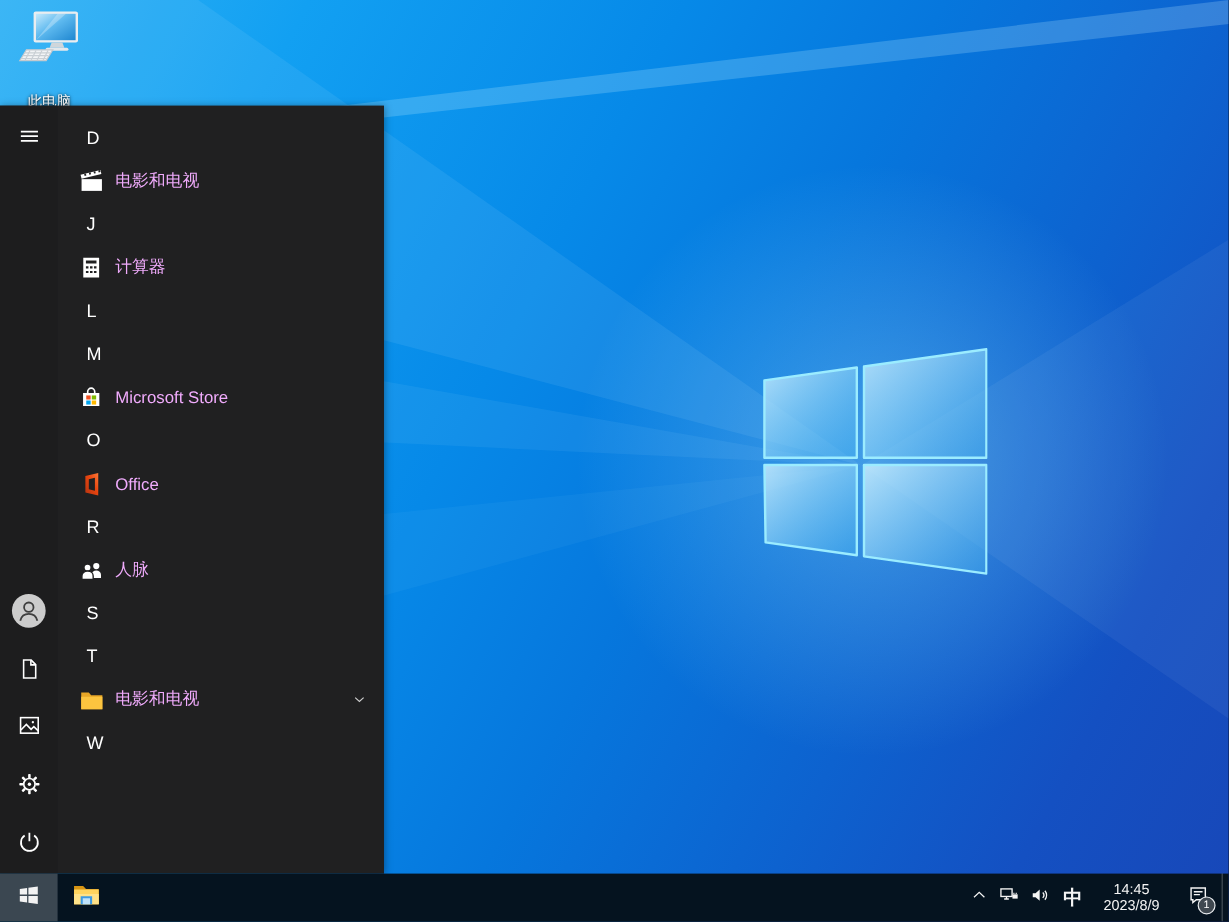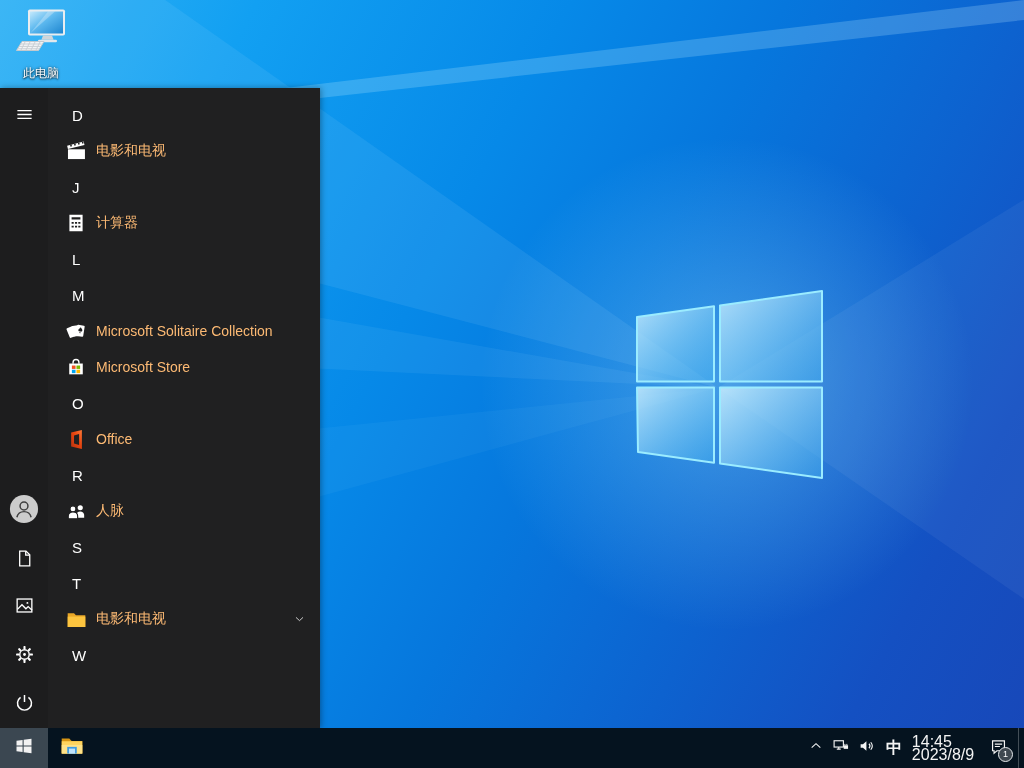--- a/index.html
+++ b/index.html
@@ -13,43 +13,43 @@
       linear-gradient(118deg,#2fb1f4 0%,#12a0f2 18%,#0689e8 40%,#0677dd 55%,#0d62cf 72%,#1450c2 86%,#1847b8 100%);}
   .ray{position:absolute;inset:0;pointer-events:none;}
   .ray.a{background:rgba(175,230,255,.10);clip-path:polygon(0% -2%,14% -2%,70.1% 50.5%,0% 26%);}
   .ray.b{background:rgba(175,230,255,.08);clip-path:polygon(0% 34%,0% 46%,70.1% 50.5%);}
   .ray.c{background:rgba(160,220,255,.06);clip-path:polygon(0% 60%,0% 76%,70.1% 50.5%);}
   .ray.d{background:rgba(200,242,255,.22);clip-path:polygon(24.5% 12%,100% 0%,100% 2.6%,25.5% 13.6%);}
   .ray.e{background:rgba(255,255,255,.05);clip-path:polygon(70.1% 50.5%,100% 26%,100% 78%);}
   #winlogo{position:absolute;left:633px;top:288px;}
   
   .desk-icon{position:absolute;left:10px;top:8px;width:62px;text-align:center;cursor:default;}
-  .desk-icon .lbl{display:block;margin-top:7px;font-size:12px;color:#fff;
+  .desk-icon .lbl{display:block;margin-top:17px;font-size:12px;color:#fff;
       text-shadow:0 1px 2px rgba(0,0,0,.85),0 0 3px rgba(0,0,0,.6);}
   
   #startmenu{position:absolute;left:0;top:88px;width:320px;height:640px;background:#202021;
       overflow:hidden;color:#fff;z-index:5;box-shadow:1px 0 6px rgba(0,0,0,.35);}
   #rail{position:absolute;left:0;top:0;width:48px;height:100%;background:#1d1d1e;}
   .rail-btn{position:absolute;left:0;width:48px;height:48px;display:flex;align-items:center;justify-content:center;color:#fff;cursor:pointer;}
   #applist{position:absolute;left:48px;top:0;width:272px;padding-top:9px;}
   .row{height:36px;display:flex;align-items:center;position:relative;cursor:pointer;}
   .row .sec{padding-left:24px;font-size:15px;color:#fff;}
   .row .appicon{width:24px;height:24px;margin-left:16px;display:flex;align-items:center;justify-content:center;color:#fff;flex:0 0 24px;}
-  .row .applabel{margin-left:8px;font-size:14px;color:#fdba74;white-space:nowrap;}
+  .row .applabel{margin-left:8px;font-size:14px;color:#f0abfc;white-space:nowrap;}
   .row .chev{position:absolute;right:14px;top:50%;transform:translateY(-50%);display:flex;}
   
   #taskbar{position:absolute;left:0;bottom:0;width:1024px;height:40px;background:#05131f;z-index:10;
       display:flex;align-items:stretch;color:#f2f2f2;}
   .tb-btn{width:48px;display:flex;align-items:center;justify-content:center;cursor:pointer;}
   #startbtn{background:#3b4751;}
   #tray{position:absolute;right:0;top:0;height:40px;display:flex;align-items:center;}
   .tray-btn{height:40px;display:flex;align-items:center;justify-content:center;cursor:pointer;color:#f4f4f4;}
   .w24{width:24px}.w26{width:26px}.w28{width:28px}
   #ime{font-size:16px;font-weight:bold;}
-  #clock{width:66px;font-size:16px;line-height:13px;padding:0 2px;}
+  #clock{width:66px;text-align:center;font-size:12px;line-height:13px;padding:0 2px;}
   #actioncenter{width:40px;position:relative;}
   #badge{position:absolute;right:5px;bottom:6px;width:13px;height:13px;border-radius:50%;
      background:#3f4850;border:1px solid #e6e9ec;color:#fff;font-size:9px;line-height:13px;
      text-align:center;box-sizing:content-box;}
   #showdesk{width:5px;height:40px;border-left:1px solid rgba(255,255,255,.25);cursor:pointer;}
 </style>
 </head>
 <body>
 
 <div id="stage">
@@ -187,33 +187,20 @@
           <span class="applabel">计算器</span>
         </div>
         <div class="row section">
           <span class="sec">L</span>
         </div>
         <div class="row section">
           <span class="sec">M</span>
         </div>
         <div class="row app">
           <span class="appicon">
-            <svg viewBox="0 0 24 24" width="23" height="23">
-              <g fill="currentColor">
-                <rect x="3" y="7.2" width="7.4" height="10.8" rx="1" transform="rotate(-22 6.7 12.6)"></rect>
-                <rect x="7.6" y="5.8" width="7.4" height="11.2" rx="1" transform="rotate(-8 11.3 11.4)"></rect>
-                <rect x="12" y="5.4" width="7.8" height="11.8" rx="1" transform="rotate(9 15.9 11.3)"></rect>
-              </g>
-              <path fill="#202021" transform="rotate(9 15.9 11.3)" d="M15.9 7.4c-.9 1.3-2.1 2.1-2.1 3.3 0 .8.6 1.3 1.3 1.3.3 0 .6-.1.8-.2l-.7 1.9h1.4l-.7-1.9c.2.1.5.2.8.2.7 0 1.3-.5 1.3-1.3 0-1.2-1.2-2-2.1-3.3z"></path>
-            </svg>
-          </span>
-          <span class="applabel">Microsoft Solitaire Collection</span>
-        </div>
-        <div class="row app">
-          <span class="appicon">
             <svg viewBox="0 0 24 24" width="22" height="22">
               <path fill="none" stroke="currentColor" stroke-width="1.5" d="M8.8 8.4V7a3.2 3.2 0 0 1 6.4 0v1.4"></path>
               <path fill="currentColor" d="M4.6 8.2h14.8V20H4.6z"></path>
               <rect x="7.5" y="10.4" width="4" height="3.7" fill="#f25022"></rect>
               <rect x="12.5" y="10.4" width="4" height="3.7" fill="#7fba00"></rect>
               <rect x="7.5" y="15" width="4" height="3.7" fill="#00a4ef"></rect>
               <rect x="12.5" y="15" width="4" height="3.7" fill="#ffb900"></rect>
             </svg>
           </span>
           <span class="applabel">Microsoft Store</span>

